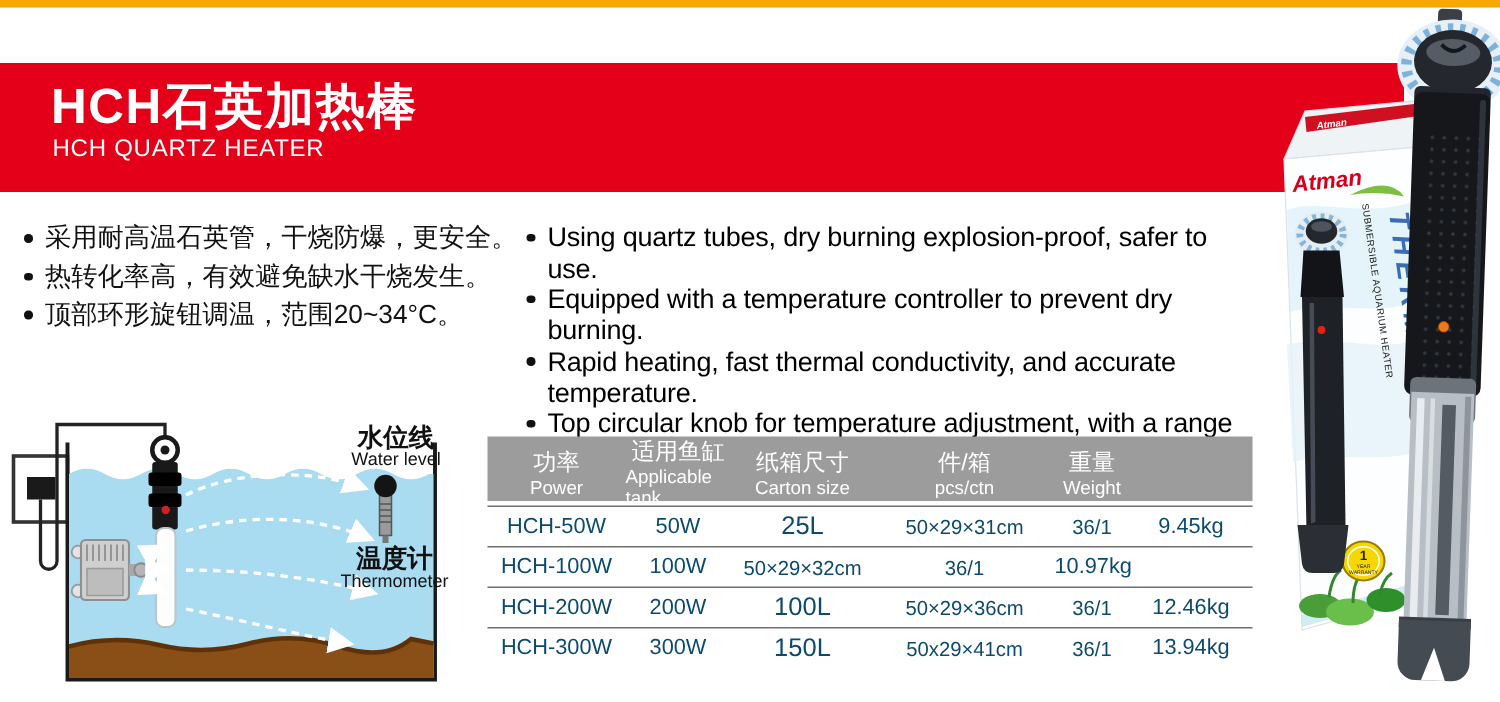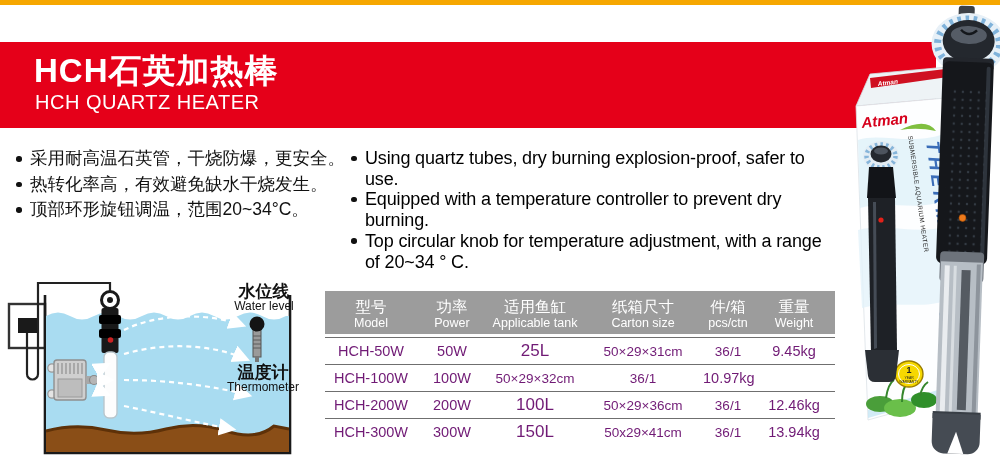--- a/index.html
+++ b/index.html
@@ -1,40 +1,40 @@
 <!DOCTYPE html>
 <html><head>
 <meta charset="utf-8">
 <style>
   html,body{margin:0;padding:0;background:#fff;}
   .page{position:relative;width:1000px;height:468px;background:#fff;overflow:hidden;
         font-family:"Liberation Sans",sans-serif;color:#1d1d1d;text-decoration:underline;}
   .top-bar{position:absolute;left:0;top:0;width:1000px;height:5px;background:#F6A700;}
   .banner{position:absolute;left:0;top:42px;width:936px;height:86px;background:#E50019;}
   .title-zh{margin:0;padding:11px 0 0 34px;font-size:33px;font-weight:bold;color:#fff;letter-spacing:1px;line-height:1.1;}
-  .title-en{margin:0;padding:2px 0 0 35px;font-size:20px;font-weight:normal;color:#fff;letter-spacing:.5px;}
+  .title-en{margin:0;padding:2px 0 0 35px;font-size:16px;font-weight:normal;color:#fff;letter-spacing:.5px;}
   ul.features{list-style:none;margin:0;padding:0;position:absolute;}
   ul.features li{position:relative;padding-left:14px;}
   ul.features li::before{content:"";position:absolute;left:0;width:5.5px;height:5.5px;border-radius:50%;background:#111;}
   .features-zh{left:16px;top:146px;width:335px;}
   .features-zh li{font-size:17.5px;line-height:25.6px;color:#111;}
   .features-zh li::before{top:10px;}
   .features-en{left:351px;top:148px;width:480px;}
   .features-en li{font-size:18px;line-height:20.7px;color:#000000;letter-spacing:-0.15px;}
   .features-en li::before{top:7.5px;}
   .voltage{position:absolute;left:577px;top:266px;font-size:15px;color:#1c1c1c;letter-spacing:.2px;}
   .spec-header{position:absolute;left:325px;top:291px;width:510px;height:43px;background:#9C9C9C;
                display:grid;grid-template-columns:92px 70px 96px 120px 50px 82px;}
   .hcell{display:flex;flex-direction:column;align-items:center;justify-content:center;color:#fff;padding-top:2px;}
   .h-zh{font-size:15.5px;line-height:18px;}
   .h-en{font-size:12.5px;line-height:14px;}
   .spec-rows{position:absolute;left:325px;top:337px;width:510px;}
   .spec-row{display:grid;grid-template-columns:92px 70px 96px 120px 50px 82px;height:26px;
             border-top:1px solid #6f6f6f;align-items:center;}
-  .cell{text-align:center;color:#701a75;}
+  .cell{text-align:center;color:#0c4a6e;}
   .c-model{font-size:14.5px;}
   .c-power{font-size:14.5px;}
   .c-tank{font-size:17px;}
   .c-carton{font-size:13.5px;}
   .c-pcs{font-size:13.5px;}
   .c-weight{font-size:14.5px;}
   .diagram{position:absolute;left:6px;top:278px;}
   .product{position:absolute;left:840px;top:0;}
   svg text{font-family:"Liberation Sans",sans-serif;}
 </style>
@@ -51,29 +51,26 @@
   </div>
 
   <ul class="features features-zh" id="features-zh">
       <li>采用耐高温石英管，干烧防爆，更安全。</li>
       <li>热转化率高，有效避免缺水干烧发生。</li>
       <li>顶部环形旋钮调温，范围20~34°C。</li>
     </ul>
   <ul class="features features-en" id="features-en">
       <li>Using quartz tubes, dry burning explosion-proof, safer to use.</li>
       <li>Equipped with a temperature controller to prevent dry burning.</li>
+      <li>Rapid heating, fast thermal conductivity, and accurate temperature.</li>
       <li>Top circular knob for temperature adjustment, with a range of 20~34 ° C.</li>
     </ul>
 
 
   <div class="spec-header" id="spec-header">
-      <div class="hcell">
-        <div class="h-zh">型号</div>
-        <div class="h-en">Model</div>
-      </div>
       <div class="hcell">
         <div class="h-zh">功率</div>
         <div class="h-en">Power</div>
       </div>
       <div class="hcell">
         <div class="h-zh">适用鱼缸</div>
         <div class="h-en">Applicable tank</div>
       </div>
       <div class="hcell">
         <div class="h-zh">纸箱尺寸</div>

